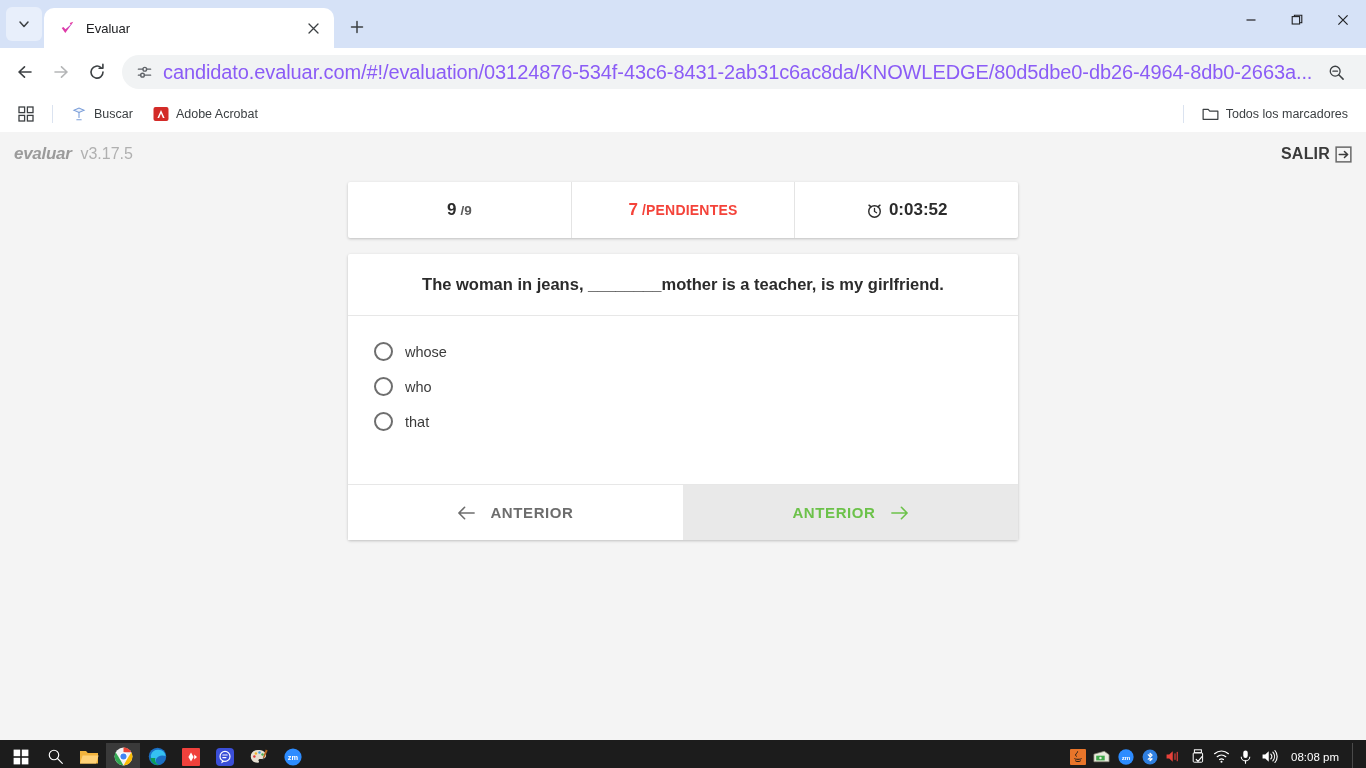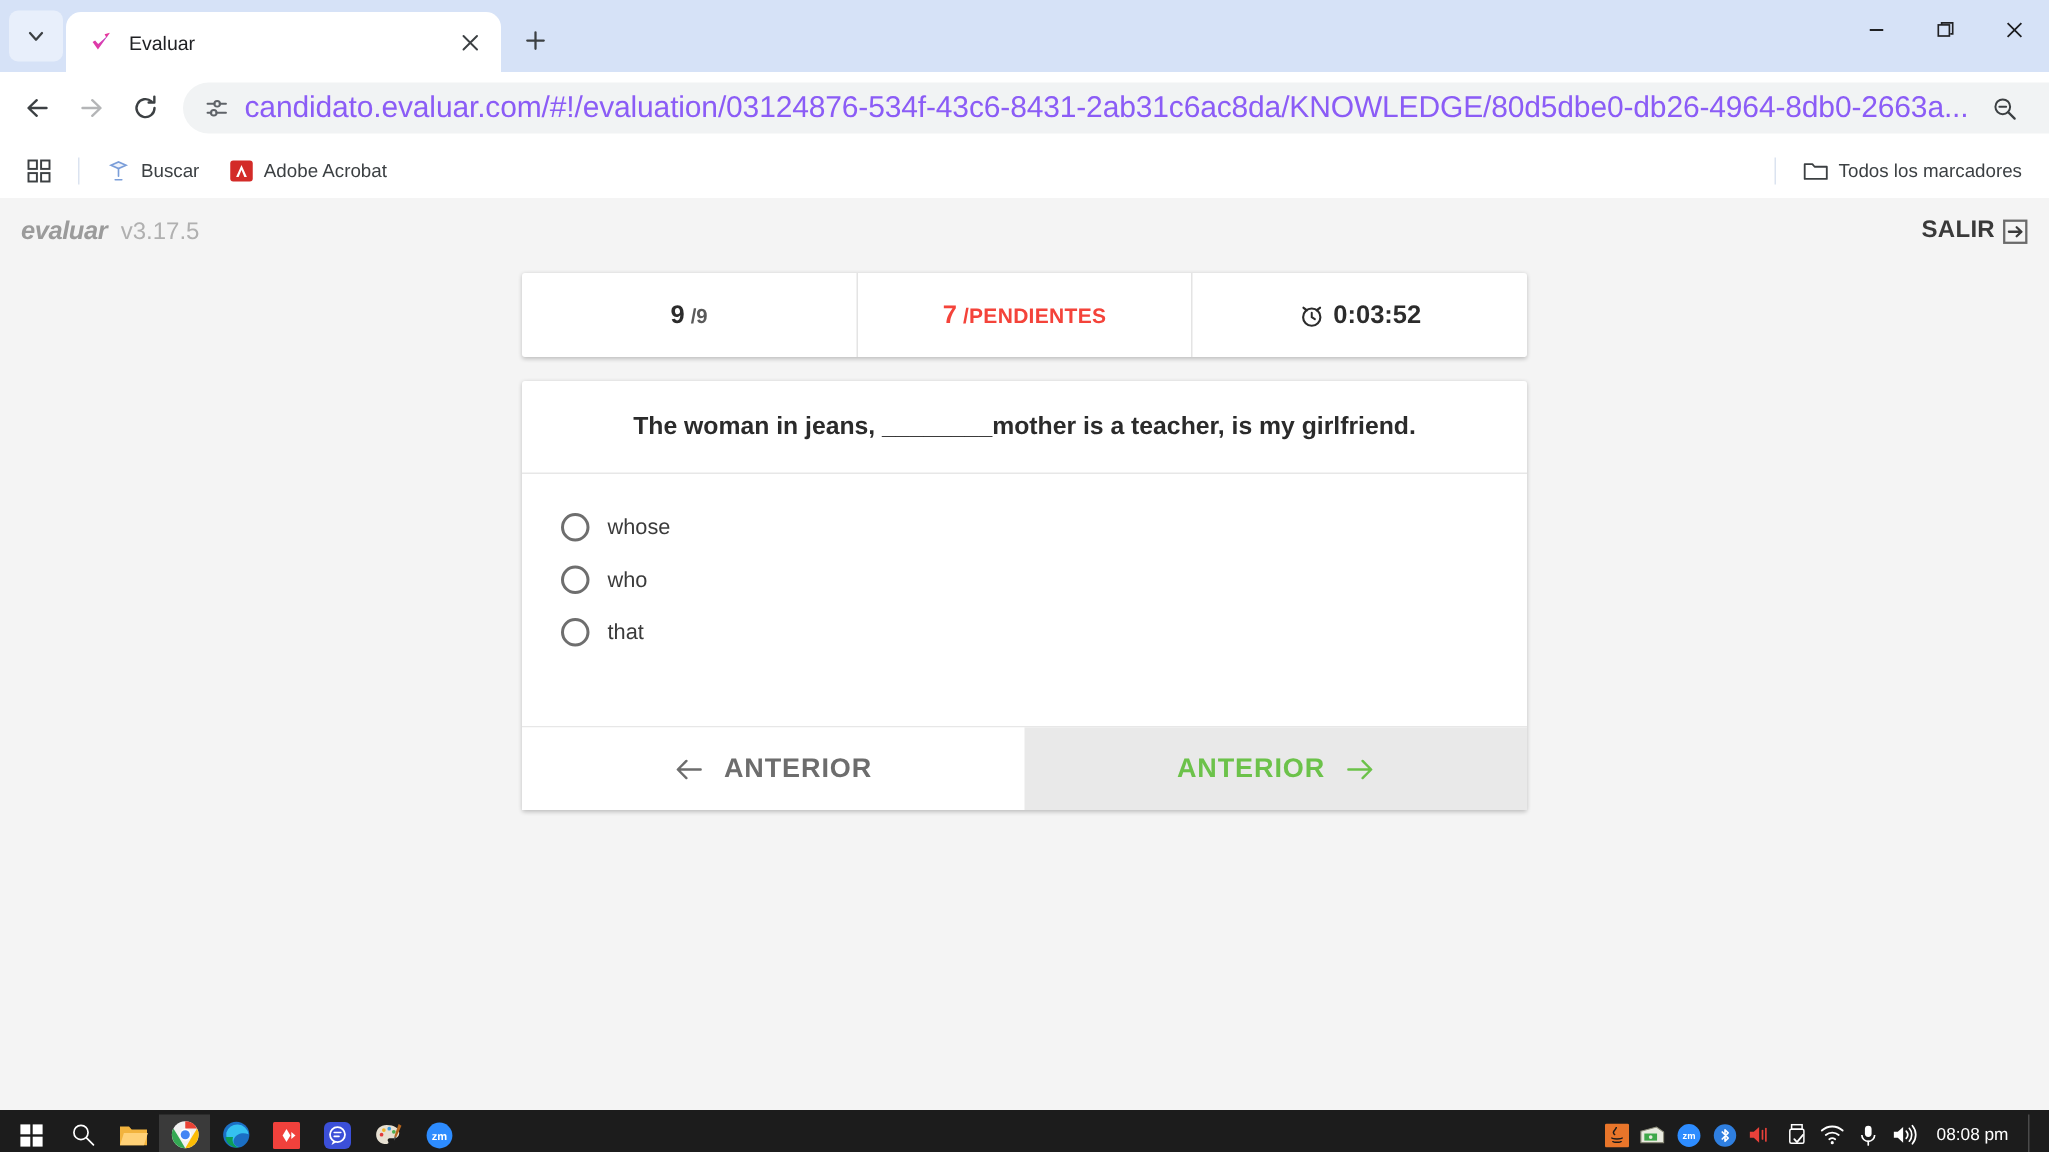--- a/index.html
+++ b/index.html
@@ -144,21 +144,21 @@
   }
   .radio {
     width: 19px; height: 19px; border: 2px solid #6e6e6e; border-radius: 50%;
     flex: 0 0 19px; background: #fff;
   }
   .opt-label { font-size: 14.5px; color: #3b3b3b; }
 
   .qfoot { display: flex; height: 56px; border-top: 1px solid #e7e7e7; }
   .btn {
     flex: 1; display: flex; align-items: center; justify-content: center;
-    gap: 14px; cursor: pointer; font-size: 18px; font-weight: bold;
+    gap: 14px; cursor: pointer; font-size: 15px; font-weight: bold;
     letter-spacing: .6px;
   }
   .btn-prev { background: #ffffff; color: #6d6d6d; }
   .btn-finish { background: #e9e9e9; color: #6cc24a; }
 
   
   .taskbar {
     height: 33px; background: #1c1c1c; display: flex; align-items: center;
     padding: 0 4px; gap: 0px;
   }

